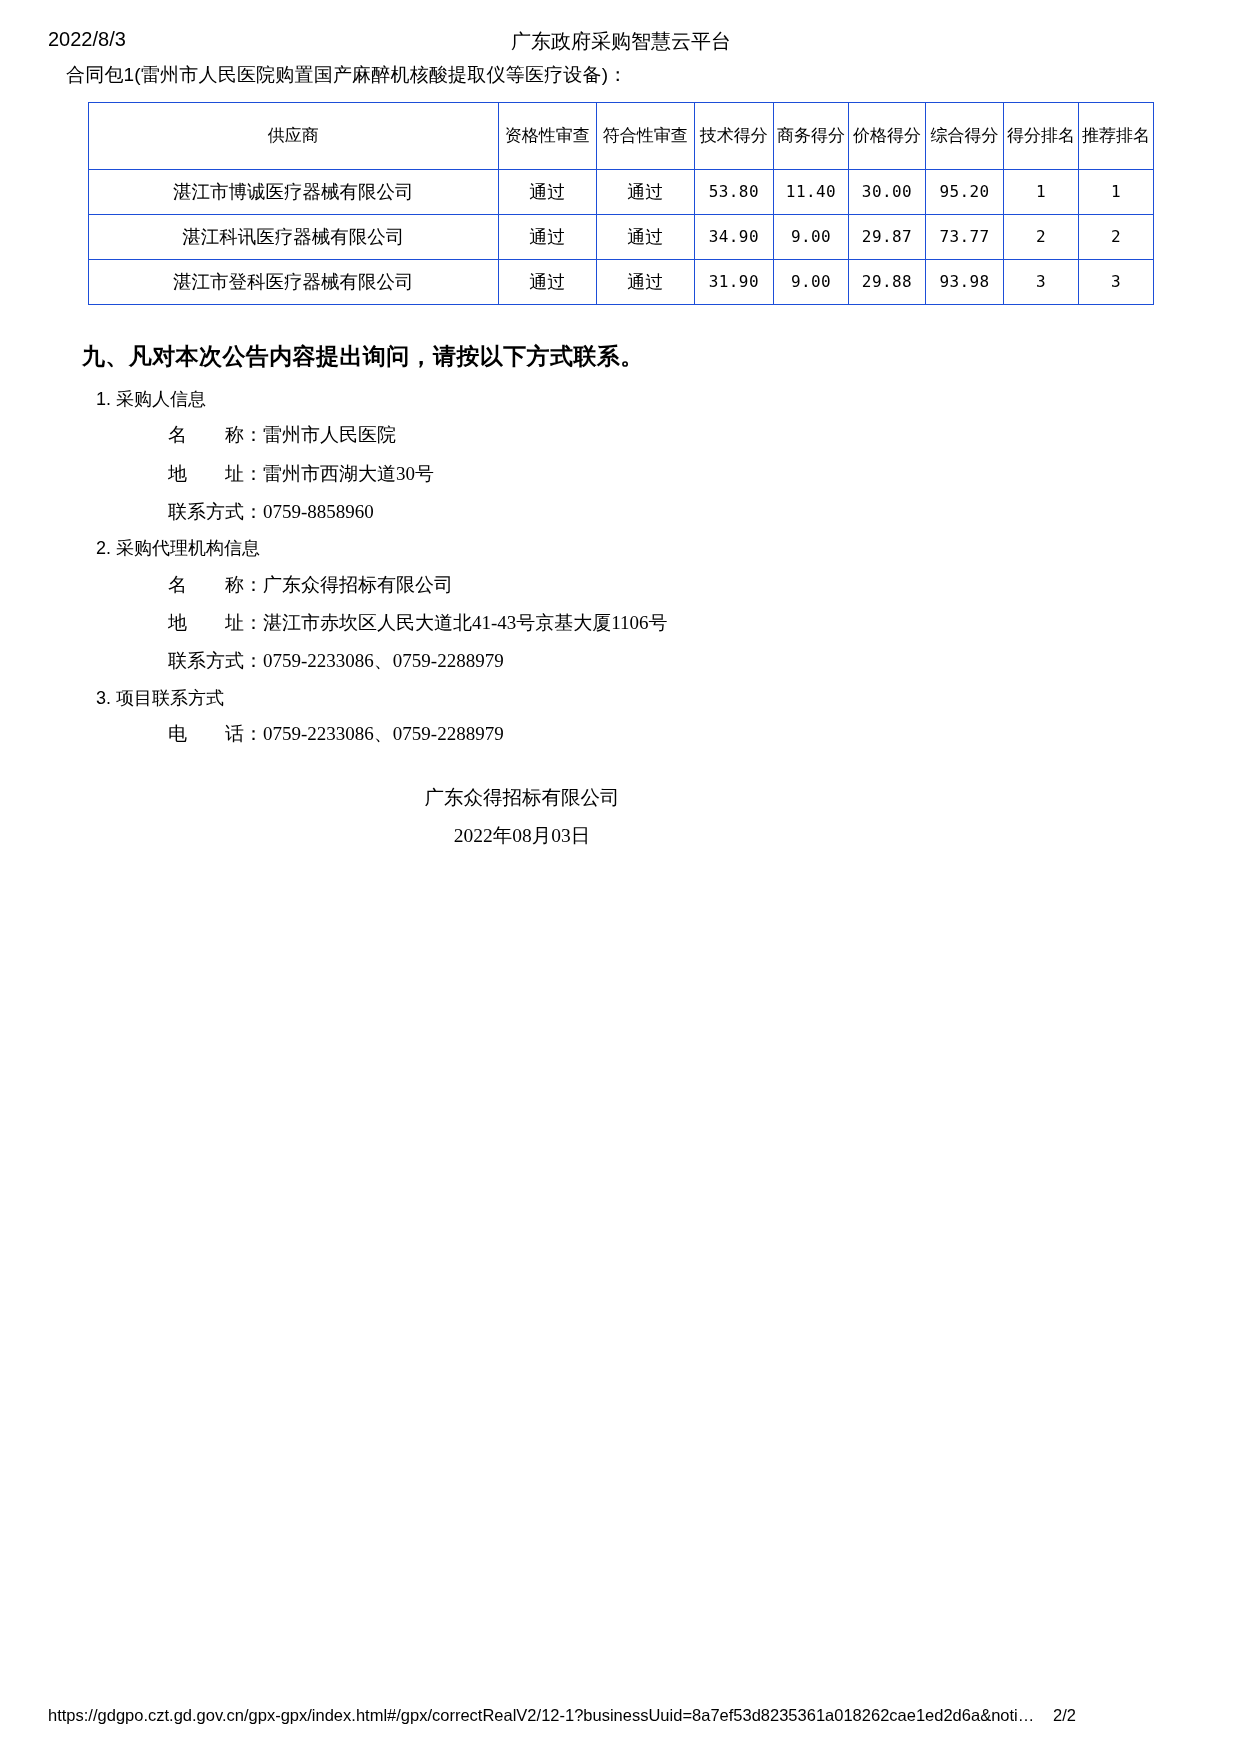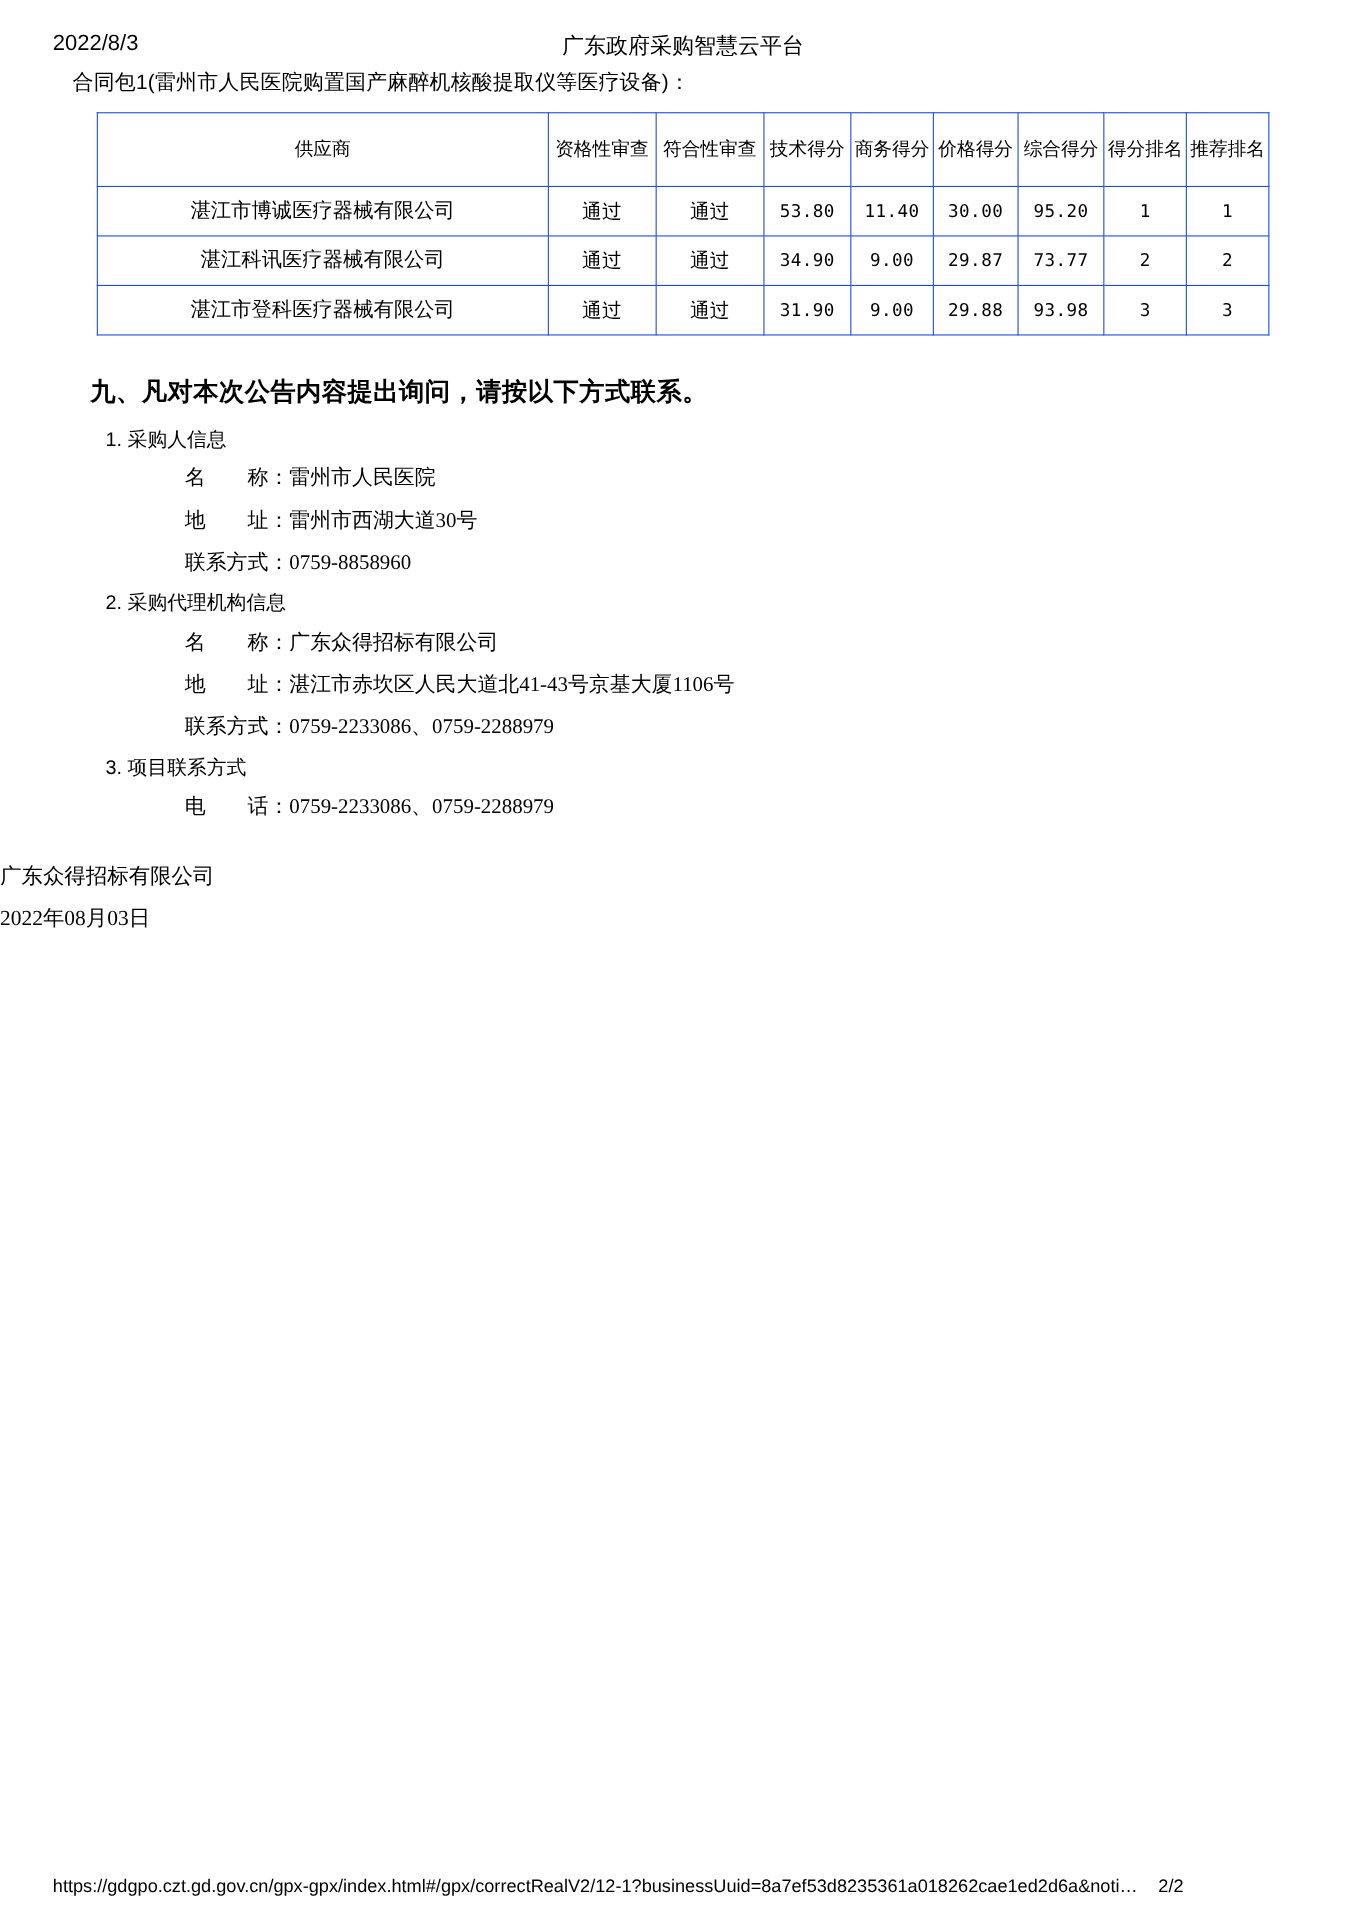--- a/index.html
+++ b/index.html
@@ -148,21 +148,21 @@
     padding-left: 168px;
     font-size: 19px;
     line-height: 2.02;
     font-family: "Liberation Serif", "DejaVu Serif", serif;
     white-space: pre;
   }
 
   .sign-block {
     margin-top: 26px;
     padding-right: 198px;
-    text-align: left;
+    text-align: center;
     font-size: 19.5px;
     line-height: 1.95;
     font-family: "Liberation Serif", "DejaVu Serif", serif;
   }
 </style>
 </head>
 <body>
 
 <div class="page">
 

